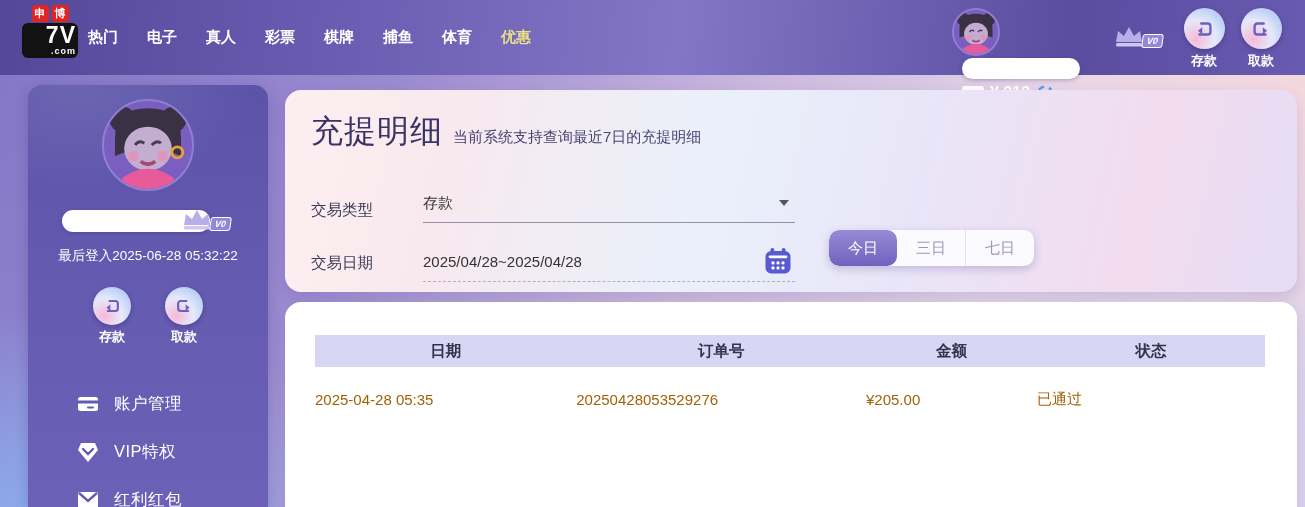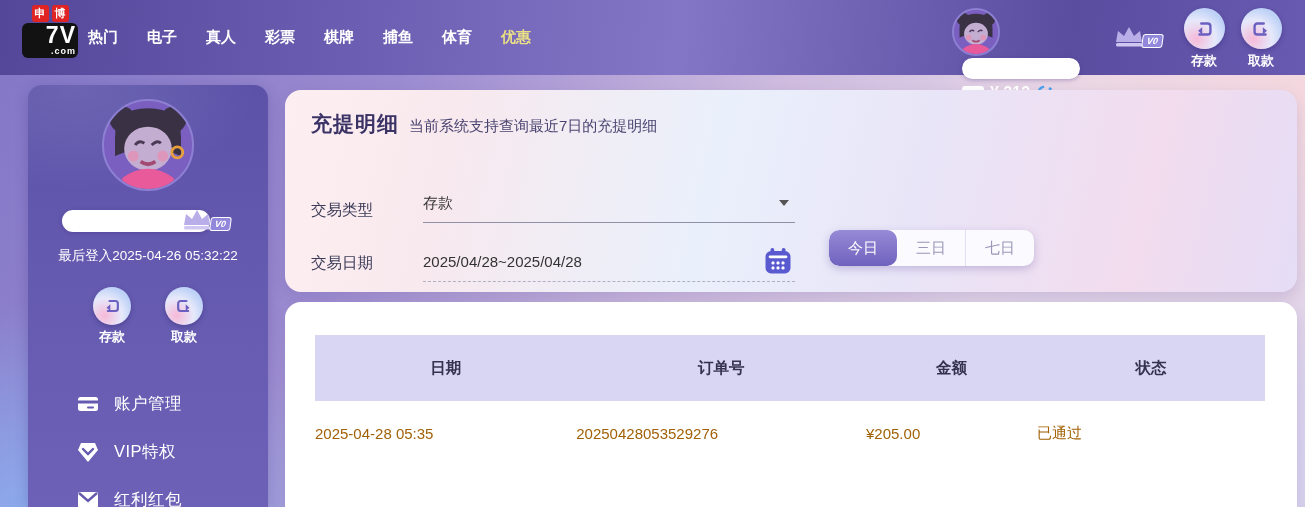--- a/index.html
+++ b/index.html
@@ -83,21 +83,21 @@
   .side-menu-item .mi-icon { width:24px; height:24px; flex:0 0 auto; display:flex; align-items:center; justify-content:center; }
   .side-menu-item .mi-label { color:#fff; font-size:16.5px; font-weight:500; letter-spacing:.5px; }
 
   
   .card1 {
     position:absolute; left:285px; top:90px; width:1012px; height:202px; border-radius:16px;
     background:linear-gradient(103deg,#fdeff1 0%,#f8e9ee 16%,#eaf0fb 42%,#e9e5f8 62%,#f2dcee 84%,#e5ddf6 100%);
     box-shadow:0 6px 14px rgba(90,70,150,.18);
   }
   .title-row { position:absolute; left:26px; top:20px; display:flex; align-items:baseline; gap:10px; }
-  .page-title { color:#3b3366; font-size:21px; font-weight:700; letter-spacing:1px; }
+  .page-title { color:#3b3366; font-size:32px; font-weight:400; letter-spacing:1px; }
   .page-subtitle { color:#4a4470; font-size:15px; font-weight:500;text-align:center; }
 
   .form-label { position:absolute; left:26px; color:#3b3b58; font-size:15.5px; font-weight:500; }
   .lbl1 { top:110px; } .lbl2 { top:163px; }
   .field { position:absolute; left:138px; width:372px; height:40px; cursor:pointer; }
   .field1 { top:93px; border-bottom:1px solid #8f8fa5; }
   .field2 { top:152px; border-bottom:1px dashed #b0b0c2; }
   .field .val { position:absolute; left:0; top:11px; font-size:15px; color:#333; }
   .caret-down { position:absolute; right:6px; top:17px; width:0; height:0;
     border-left:5px solid transparent; border-right:5px solid transparent; border-top:6px solid #555; }
@@ -116,21 +116,21 @@
   .range-btn.active {
     background:linear-gradient(180deg,#978ad6 0%,#6f62be 100%);
     color:#fff; border-radius:10px; border-right:none;
   }
 
   .card2 {
     position:absolute; left:285px; top:302px; width:1012px; height:240px; border-radius:16px;
     background:#fff; box-shadow:0 6px 14px rgba(90,70,150,.15);
   }
   .table { position:absolute; left:30px; top:33px; width:950px; }
-  .thead { display:flex; background:#d9d6f4; height:66px; align-items:center; }
+  .thead { display:flex; background:#d9d6f4; height:32px; align-items:center; }
   .trow  { display:flex; height:64px; align-items:center; }
   .th { color:#33334d; font-size:15.5px; font-weight:600; text-align:center; }
   .td { color:#a16207; font-size:15px; text-align:left; }
   .c1 { width:27.5%; } .c2 { width:30.5%; } .c3 { width:18%; } .c4 { width:24%; }
 </style>
 </head>
 <body>
 
 <div class="nav">
   <div class="logo">
@@ -234,21 +234,21 @@
     <div class="censor-pill side-pill"></div>
     <div class="side-crown">
       <svg width="34" height="24" viewBox="0 0 34 24">
         <path d="M4 18 L6 7 L12 12 L17 3 L22 12 L28 7 L30 18 Z" fill="#b9aee8"></path>
         <rect x="4" y="19" width="26" height="3.5" rx="1.5" fill="#cfc6f2"></rect>
       </svg>
       <span class="vip-badge">V0</span>
     </div>
   </div>
 
-  <div class="last-login">最后登入2025-04-26 05:32:22</div>
+  <div class="last-login">最后登入2025-06-28 05:32:22</div>
 
   <div class="side-actions">
     <div class="circle-btn">
       <div class="disc">
         <svg width="20" height="20" viewBox="0 0 24 24">
           <path d="M9 6 h7 a3 3 0 0 1 3 3 v6 a3 3 0 0 1 -3 3 h-9" fill="none" stroke="#6b5fc0" stroke-width="2.6" stroke-linecap="round"></path>
           <path d="M10 14 L5.5 18 L10 22 Z" fill="#6b5fc0" transform="translate(0,-4)"></path>
         </svg>
       </div>
       <div class="lbl">存款</div>

